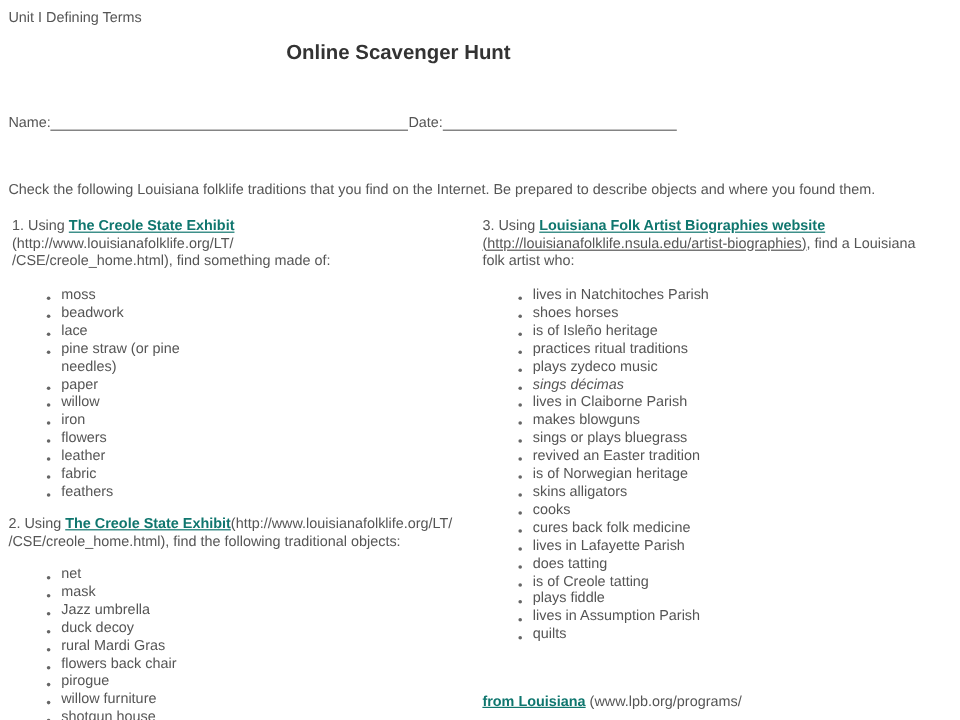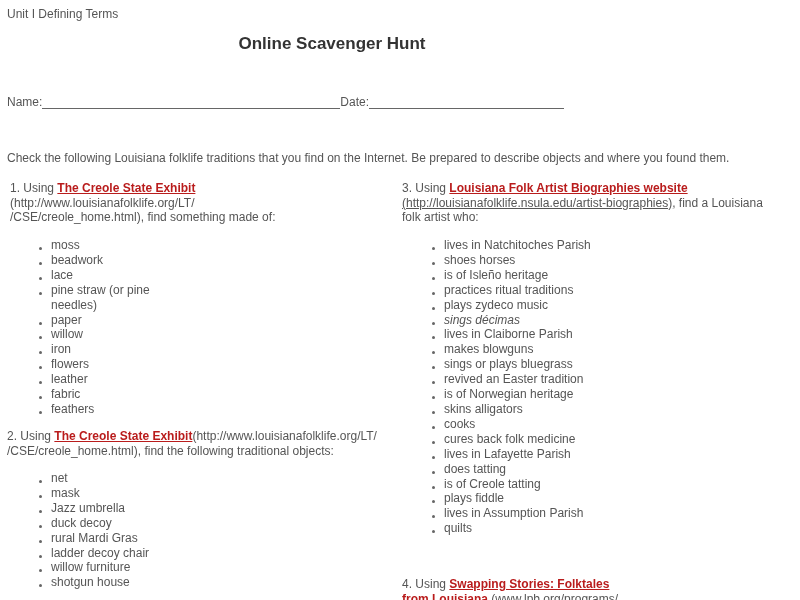--- a/index.html
+++ b/index.html
@@ -7,21 +7,21 @@
     width:800px; height:600px; overflow:hidden; background:#ffffff;
     font-family:"Liberation Sans", sans-serif; color:#444; position:relative;
   }
   .abs { position:absolute; }
   .unit { left:7px; top:7px; font-size:12px; color:#555; }
   .title { left:0; width:664px; top:34px; text-align:center; font-size:17px; font-weight:bold; color:#333; }
   .name-row { left:7px; top:95px; font-size:12px; color:#555; display:flex; align-items:flex-end; }
   .blank { display:inline-block; border-bottom:1px solid #666; height:12px; }
   .intro { left:7px; top:151px; font-size:12px; color:#555; white-space:nowrap; }
   .q { font-size:12px; line-height:14.5px; color:#555; }
-  .q b.link { color:#b91c1c; text-decoration:underline; font-weight:bold; }
+  .q b.link { color:#0f766e; text-decoration:underline; font-weight:bold; }
   .q .ulink { text-decoration:underline; }
   ul.items { list-style:none; margin:0; padding:0; font-size:12px; line-height:14.9px; color:#555; }
   ul.items li { position:relative; padding-left:0; }
   ul.items li::before { content:""; position:absolute; left:-12px; top:9px; width:3px; height:3px; border-radius:50%; background:#666; }
 </style>
 </head>
 <body>
 
 <div class="abs unit">Unit I Defining Terms</div>
 <div class="abs title">Online Scavenger Hunt</div>
@@ -57,21 +57,22 @@
 <div class="abs q" style="left:7px; top:429px; width:400px;">
   <div><span>2. Using </span><b class="link">The Creole State Exhibit</b><span>(http://www.louisianafolklife.org/LT/</span></div>
   <div>/CSE/creole_home.html), find the following traditional objects:</div>
 </div>
 <ul class="abs items" style="left:51px; top:471px; width:160px;">
   <li>net</li>
   <li>mask</li>
   <li>Jazz umbrella</li>
   <li>duck decoy</li>
   <li>rural Mardi Gras</li>
-  <li>ladder decoy chair</li>
+  <li>flowers back chair</li>
+  <li>pirogue</li>
   <li>willow furniture</li>
   <li>shotgun house</li>
 </ul>
 
 <div class="abs q" style="left:402px; top:181px; width:395px;">
   <div><span>3. Using </span><b class="link">Louisiana Folk Artist Biographies website</b></div>
   <div><span class="ulink">(http://louisianafolklife.nsula.edu/artist-biographies)</span><span>, find a Louisiana</span></div>
   <div>folk artist who:</div>
 </div>
 <ul class="abs items" style="left:444px; top:238px; width:200px;">
@@ -91,15 +92,14 @@
   <li>cures back folk medicine</li>
   <li>lives in Lafayette Parish</li>
   <li>does tatting</li>
   <li>is of Creole tatting</li>
   <li>plays fiddle</li>
   <li>lives in Assumption Parish</li>
   <li>quilts</li>
 </ul>
 
 <div class="abs q" style="left:402px; top:577px; width:395px;">
-  <div><span>4. Using </span><b class="link">Swapping Stories: Folktales</b></div>
   <div><b class="link">from Louisiana</b><span> (www.lpb.org/programs/</span></div>
 </div>
 
 </body></html>

